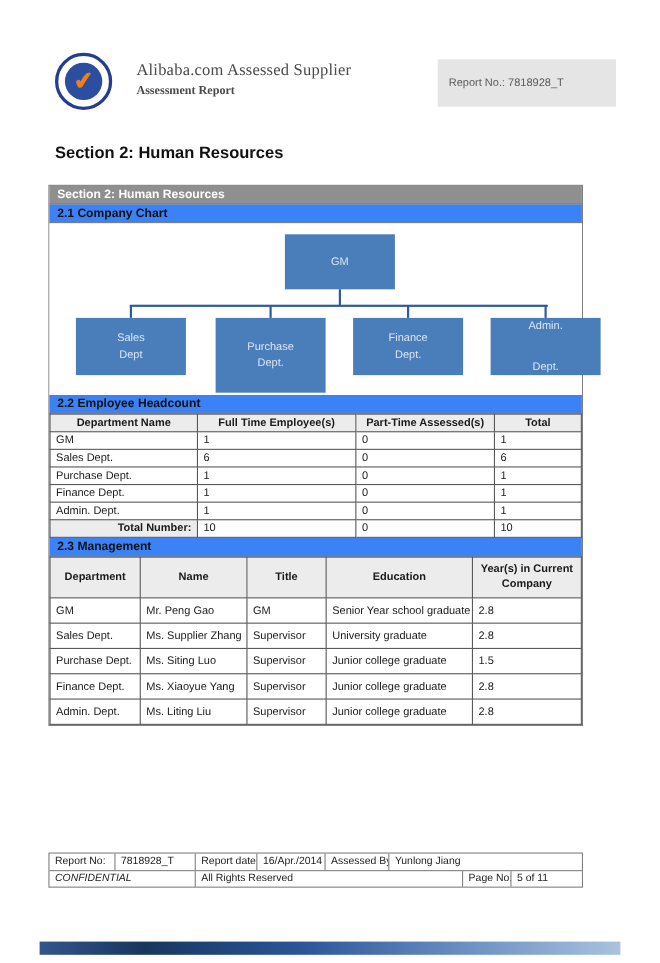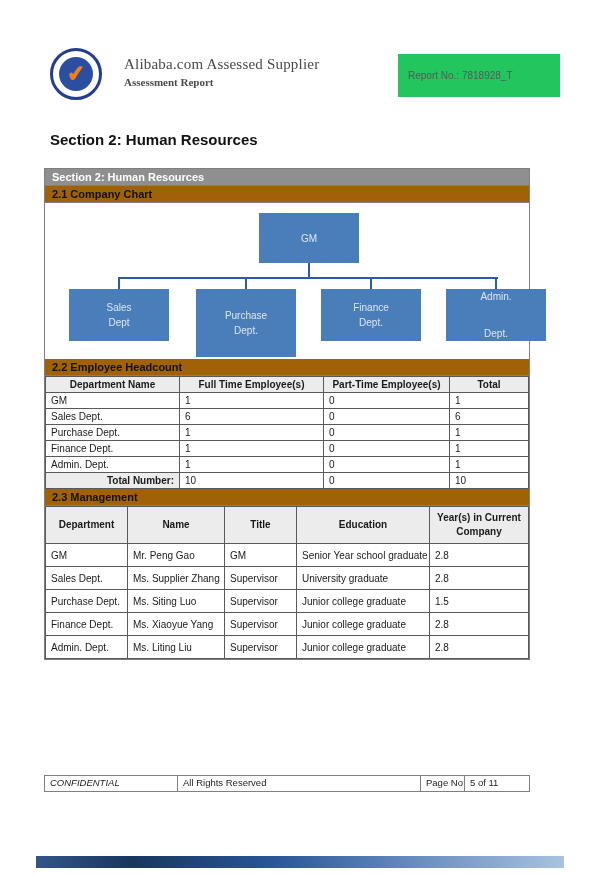--- a/index.html
+++ b/index.html
@@ -12,31 +12,31 @@
   .rpt-header { position:absolute; top:48px; left:50px; right:40px; height:56px; }
   .badge { position:absolute; left:0; top:0; width:52px; height:52px; border-radius:50%;
            border:3px solid #233e8f; background:#ffffff; display:flex; align-items:center; justify-content:center;
            box-shadow:0 0 0 1px #ffffff inset; }
   .badge-inner { width:34px; height:34px; border-radius:50%; background:#2b4ea0;
                  display:flex; align-items:center; justify-content:center; }
   .badge-check { color:#f07f1a; font-size:22px; font-weight:bold; line-height:1; transform:rotate(-6deg); }
   .brand { position:absolute; left:62px; top:8px; font-family:"Liberation Serif", serif; color:#4a4a4a;margin-left:12px; }
   .brand-title { font-size:15px; letter-spacing:0.2px; }
   .brand-sub { font-size:11px; font-weight:bold; margin-top:3px; }
-  .report-no-box { position:absolute; right:0; top:6px; width:162px; height:43px; background:#22c55e;
+  .report-no-box { position:absolute; right:0; top:6px; width:162px; height:43px; background:#e5e5e5;
                    display:flex; align-items:center; padding-left:10px; font-size:10px; color:#595959; }
 
   
   .page-title { position:absolute; top:131px; left:50px; font-size:15px; font-weight:bold; color:#111; }
 
   
   .section { top:168px; border:1px solid #7f7f7f; }
   .bar-dark { background:#8f8f8f; color:#ffffff; font-size:11px; font-weight:bold;
               height:17px; line-height:16px; padding-left:7px; border-bottom:1px solid #7f7f7f; }
-  .bar-light { background:#a16207; color:#111; font-size:11px; font-weight:bold;
+  .bar-light { background:#3b82f6; color:#111; font-size:11px; font-weight:bold;
                height:17px; line-height:16px; padding-left:7px; border-bottom:1px solid #7f7f7f; }
 
   
   .org-chart { position:relative; height:156px; background:#fff; }
   .org-box { position:absolute; background:#4a7ebb; color:#dce6f2; font-size:10px;
              display:flex; flex-direction:column; align-items:center; justify-content:center;
              text-align:center; line-height:15px; }
   .org-gm   { left:214px; top:10px;  width:100px; height:50px; }
   .org-d0   { left:24px;  top:86px;  width:100px; height:52px; }
   .org-d1   { left:151px; top:86px;  width:100px; height:68px; }
@@ -128,21 +128,21 @@
     <colgroup>
         <col style="width:134px">
         <col style="width:144px">
         <col style="width:126px">
         <col>
       </colgroup>
     <tbody>
         <tr>
       <th>Department Name</th>
       <th>Full Time Employee(s)</th>
-      <th>Part-Time Employee(s)</th>
+      <th>Part-Time Assessed(s)</th>
       <th>Total</th>
     </tr>
     <tr>
       <td>GM</td>
       <td>1</td>
       <td>0</td>
       <td>1</td>
     </tr>
     <tr>
       <td>Sales Dept.</td>
@@ -228,20 +228,28 @@
       <td>Supervisor</td>
       <td>Junior college graduate</td>
       <td>2.8</td>
     </tr>
   </tbody>
     </table>
 </div>
 
 <div class="content rpt-footer">
   <div class="f-row">
+    <div class="f-cell" style="width:60px">Report No:</div>
+    <div class="f-cell" style="width:73px">7818928_T</div>
+    <div class="f-cell" style="width:56px">Report date:</div>
+    <div class="f-cell" style="width:62px">16/Apr./2014</div>
+    <div class="f-cell" style="width:58px">Assessed By</div>
+    <div class="f-cell" style="flex:1">Yunlong Jiang</div>
+  </div>
+  <div class="f-row">
     <div class="f-cell italic" style="width:133px">CONFIDENTIAL</div>
     <div class="f-cell" style="flex:1">All Rights Reserved</div>
     <div class="f-cell" style="width:44px">Page No:</div>
     <div class="f-cell" style="width:64px">5 of 11</div>
   </div>
 </div>
 
 <div class="accent-bar"></div>
 
 </body></html>

